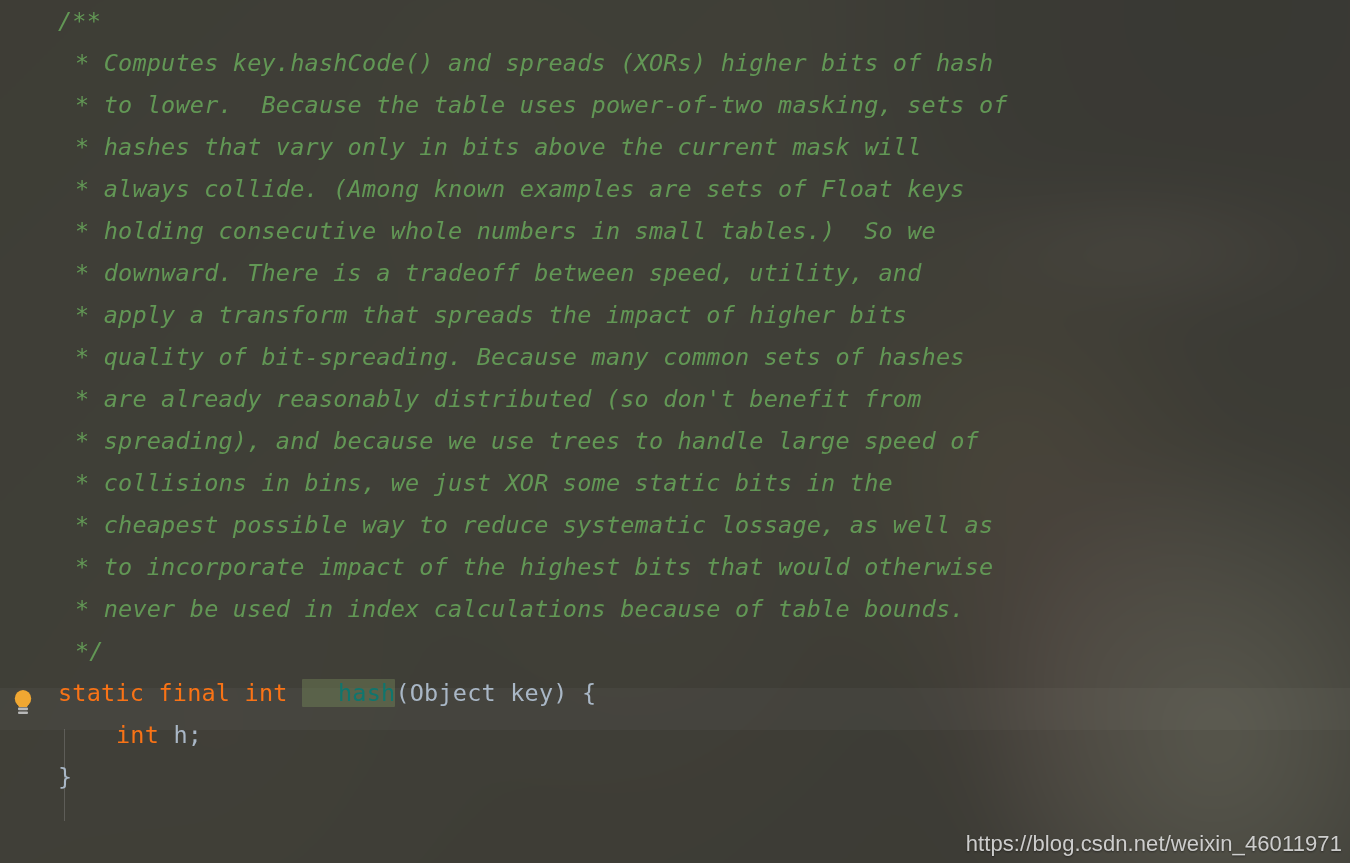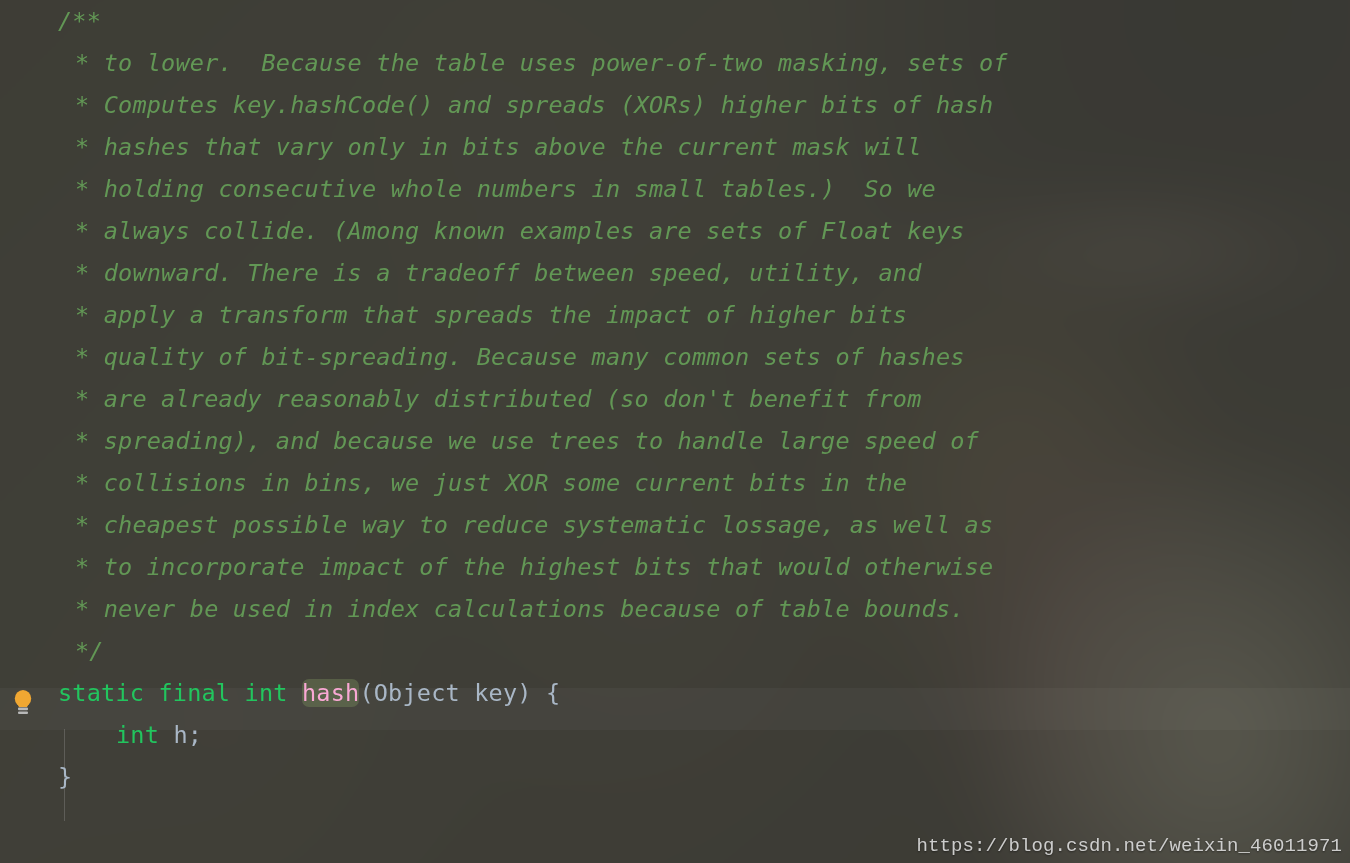--- a/index.html
+++ b/index.html
@@ -115,38 +115,39 @@
   }
 
   .line-code {
     color: #a9b7c6;
     padding-left: 58px;
   }
   .line-code.indent1 {
     padding-left: 116px;
   }
 
-  .kw   { color: #22c55e; }
+  .kw   { color: #f97316; }
   .num  { color: #6897bb; }
   .ident{ color: #a9b7c6; }
   .semi { color: #cc7832; }
 
   .sel-hash {
-    color: #f9a8d4;
+    color: #0f766e;
     background: rgba(120, 138, 90, 0.42);
-    border-radius: 7px;
+    border-radius: 1px;
+    padding-left: 36px;
   }
 
   
   .watermark {
     position: absolute;
     right: 8px;
     bottom: 6px;
-    font-family: Liberation Mono, monospace;
-    font-size: 19px;
+    font-family: Liberation Sans, sans-serif;
+    font-size: 22px;
     color: rgba(226, 226, 226, 0.88);
     letter-spacing: 0.1px;
     text-shadow: 0 1px 2px rgba(0,0,0,0.45);
     padding-left: 36px;
   }
 </style>
 </head>
 <body>
 
 <div id="editor-root">
@@ -164,31 +165,31 @@
         <rect x="8" y="19.6" width="10" height="2.6" rx="1" fill="#b8b8b8"></rect>
         <rect x="8" y="23.4" width="10" height="2.6" rx="1" fill="#b8b8b8"></rect>
       </svg>
     </div>
 
     <div class="indent-guide"></div>
 
     <div class="lines">
 
       <div class="line line-comment">/**</div>
+      <div class="line line-comment star">* Computes key.hashCode() and spreads (XORs) higher bits of hash</div>
       <div class="line line-comment star">* to lower.  Because the table uses power-of-two masking, sets of</div>
-      <div class="line line-comment star">* Computes key.hashCode() and spreads (XORs) higher bits of hash</div>
       <div class="line line-comment star">* hashes that vary only in bits above the current mask will</div>
+      <div class="line line-comment star">* always collide. (Among known examples are sets of Float keys</div>
       <div class="line line-comment star">* holding consecutive whole numbers in small tables.)  So we</div>
-      <div class="line line-comment star">* always collide. (Among known examples are sets of Float keys</div>
       <div class="line line-comment star">* downward. There is a tradeoff between speed, utility, and</div>
       <div class="line line-comment star">* apply a transform that spreads the impact of higher bits</div>
       <div class="line line-comment star">* quality of bit-spreading. Because many common sets of hashes</div>
       <div class="line line-comment star">* are already reasonably distributed (so don't benefit from</div>
       <div class="line line-comment star">* spreading), and because we use trees to handle large speed of</div>
-      <div class="line line-comment star">* collisions in bins, we just XOR some current bits in the</div>
+      <div class="line line-comment star">* collisions in bins, we just XOR some static bits in the</div>
       <div class="line line-comment star">* cheapest possible way to reduce systematic lossage, as well as</div>
       <div class="line line-comment star">* to incorporate impact of the highest bits that would otherwise</div>
       <div class="line line-comment star">* never be used in index calculations because of table bounds.</div>
       <div class="line line-comment star">*/</div>
 
       <div class="line line-code"><span class="kw">static</span><span> </span><span class="kw">final</span><span> </span><span class="kw">int</span><span> </span><span class="sel-hash">hash</span><span class="ident">(</span><span class="ident">Object</span><span> </span><span class="ident">key</span><span class="ident">)</span><span> </span><span class="ident">{</span></div>
 
       <div class="line line-code indent1"><span class="kw">int</span><span> </span><span class="ident">h</span><span class="ident">;</span></div>
 
 

